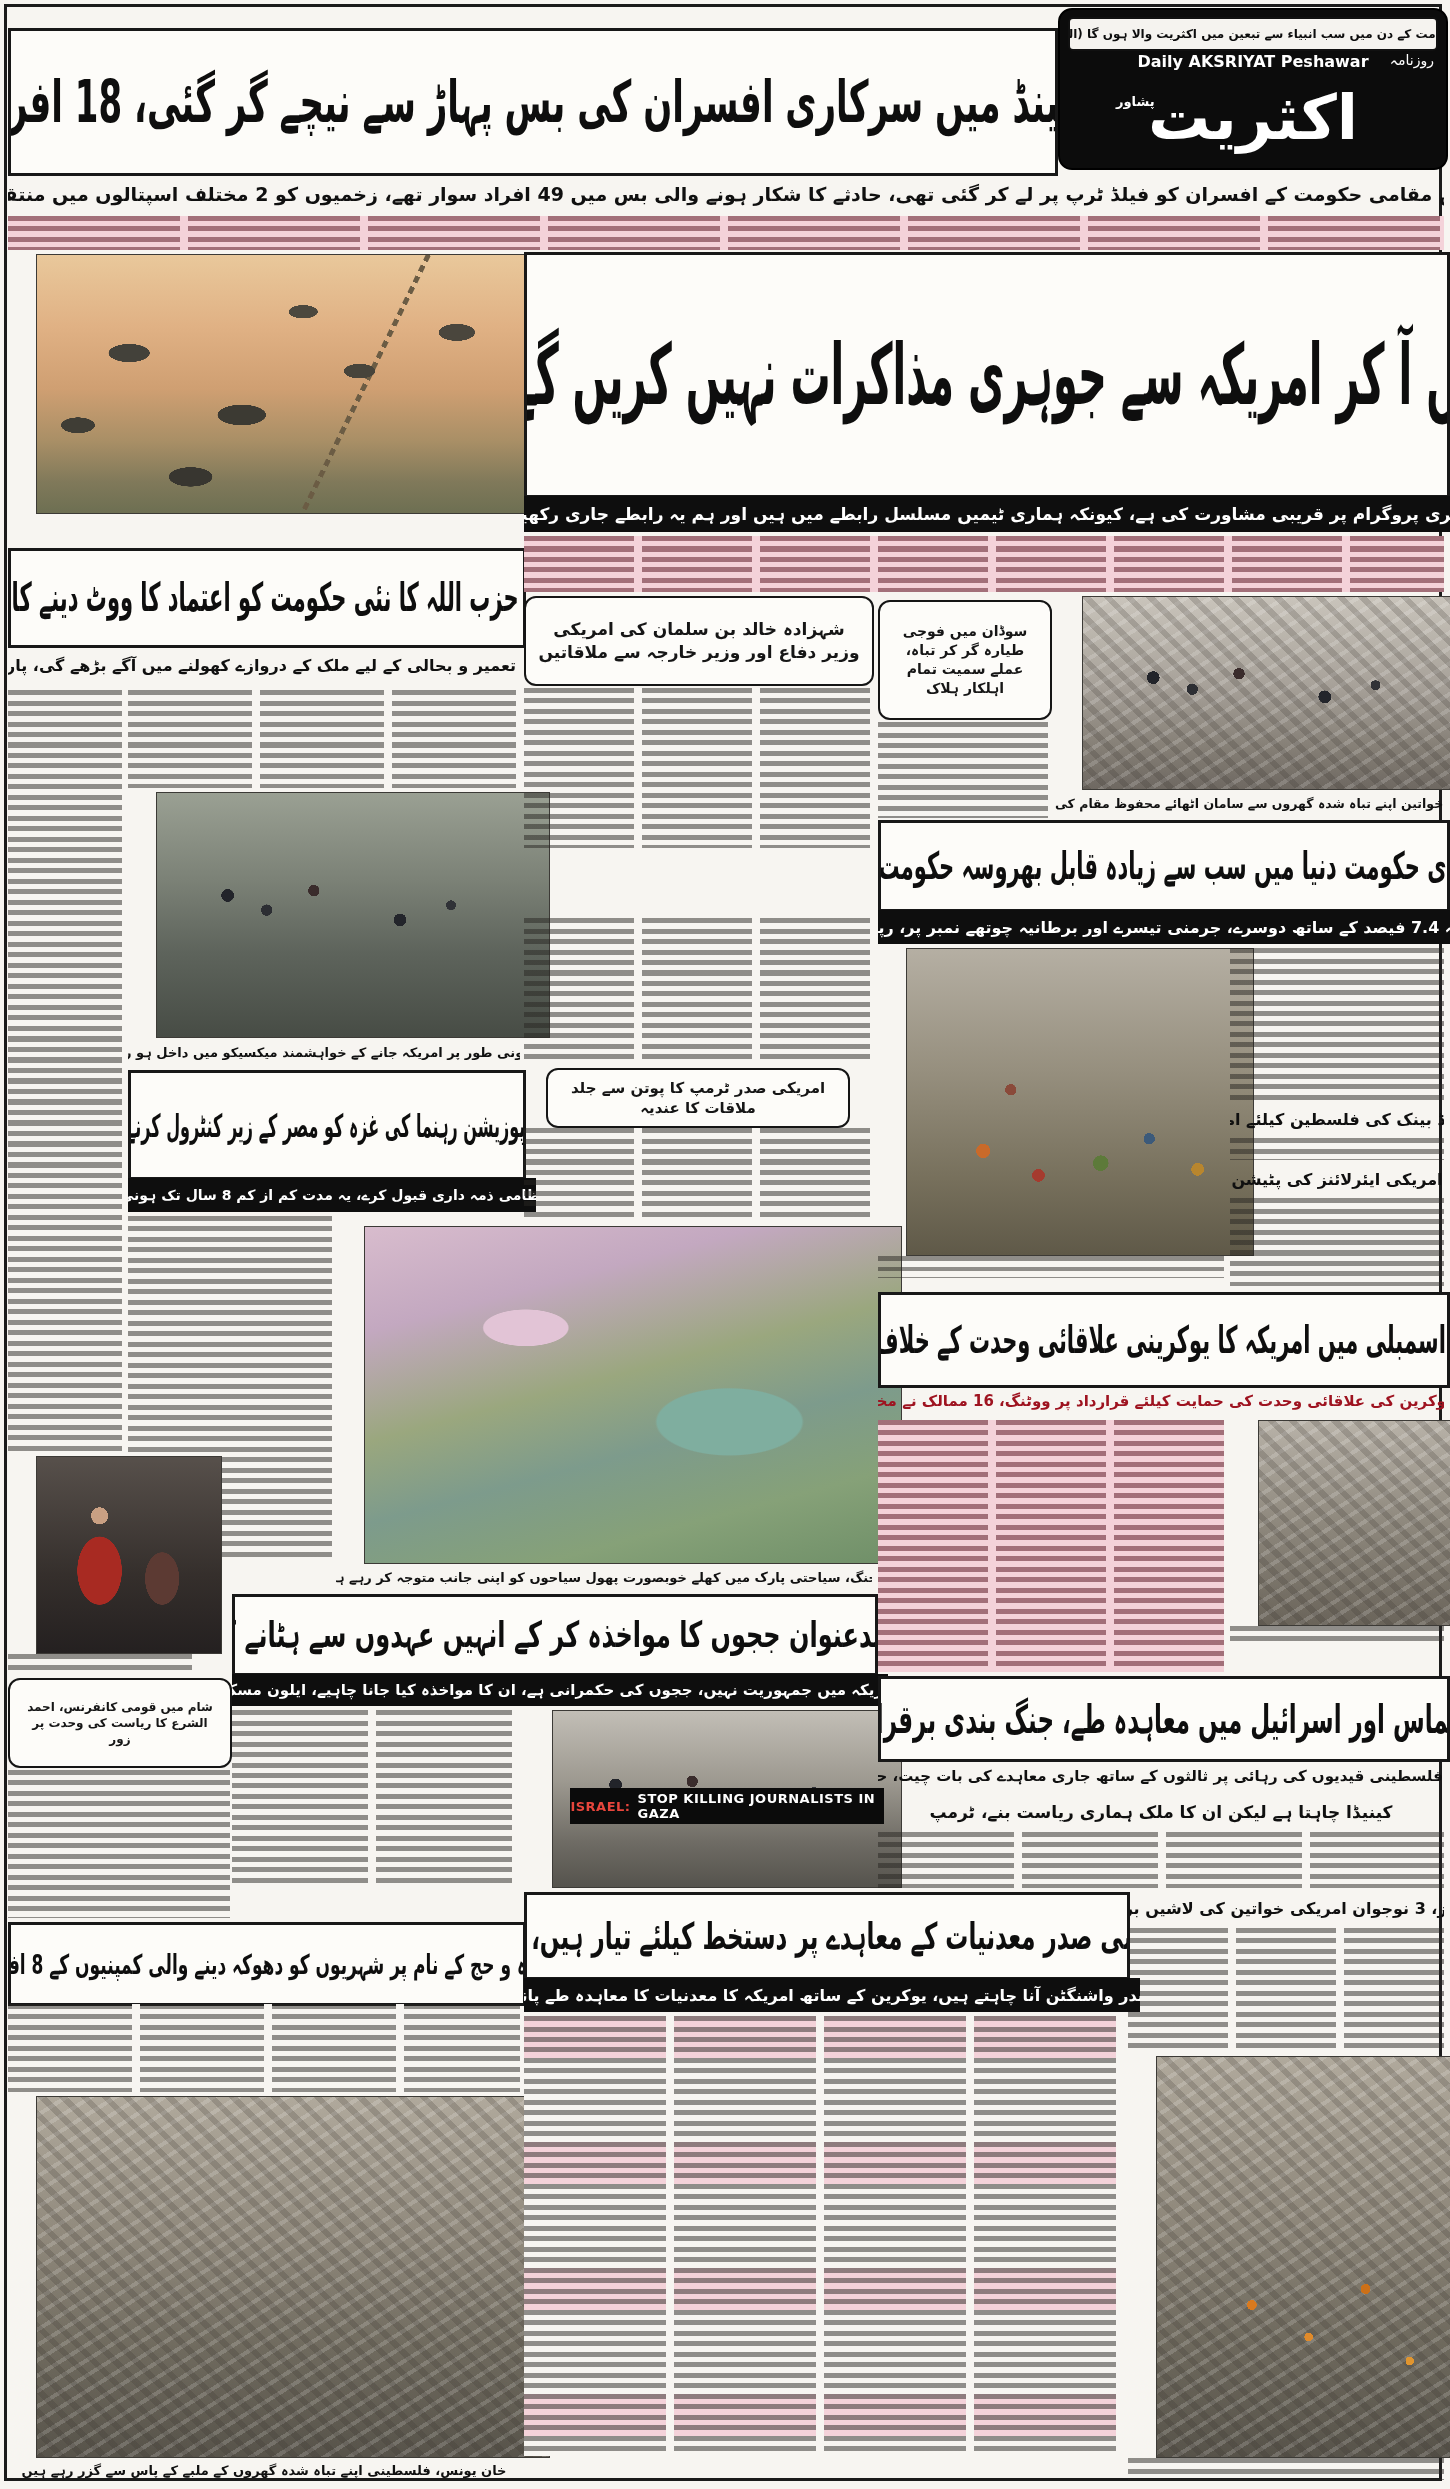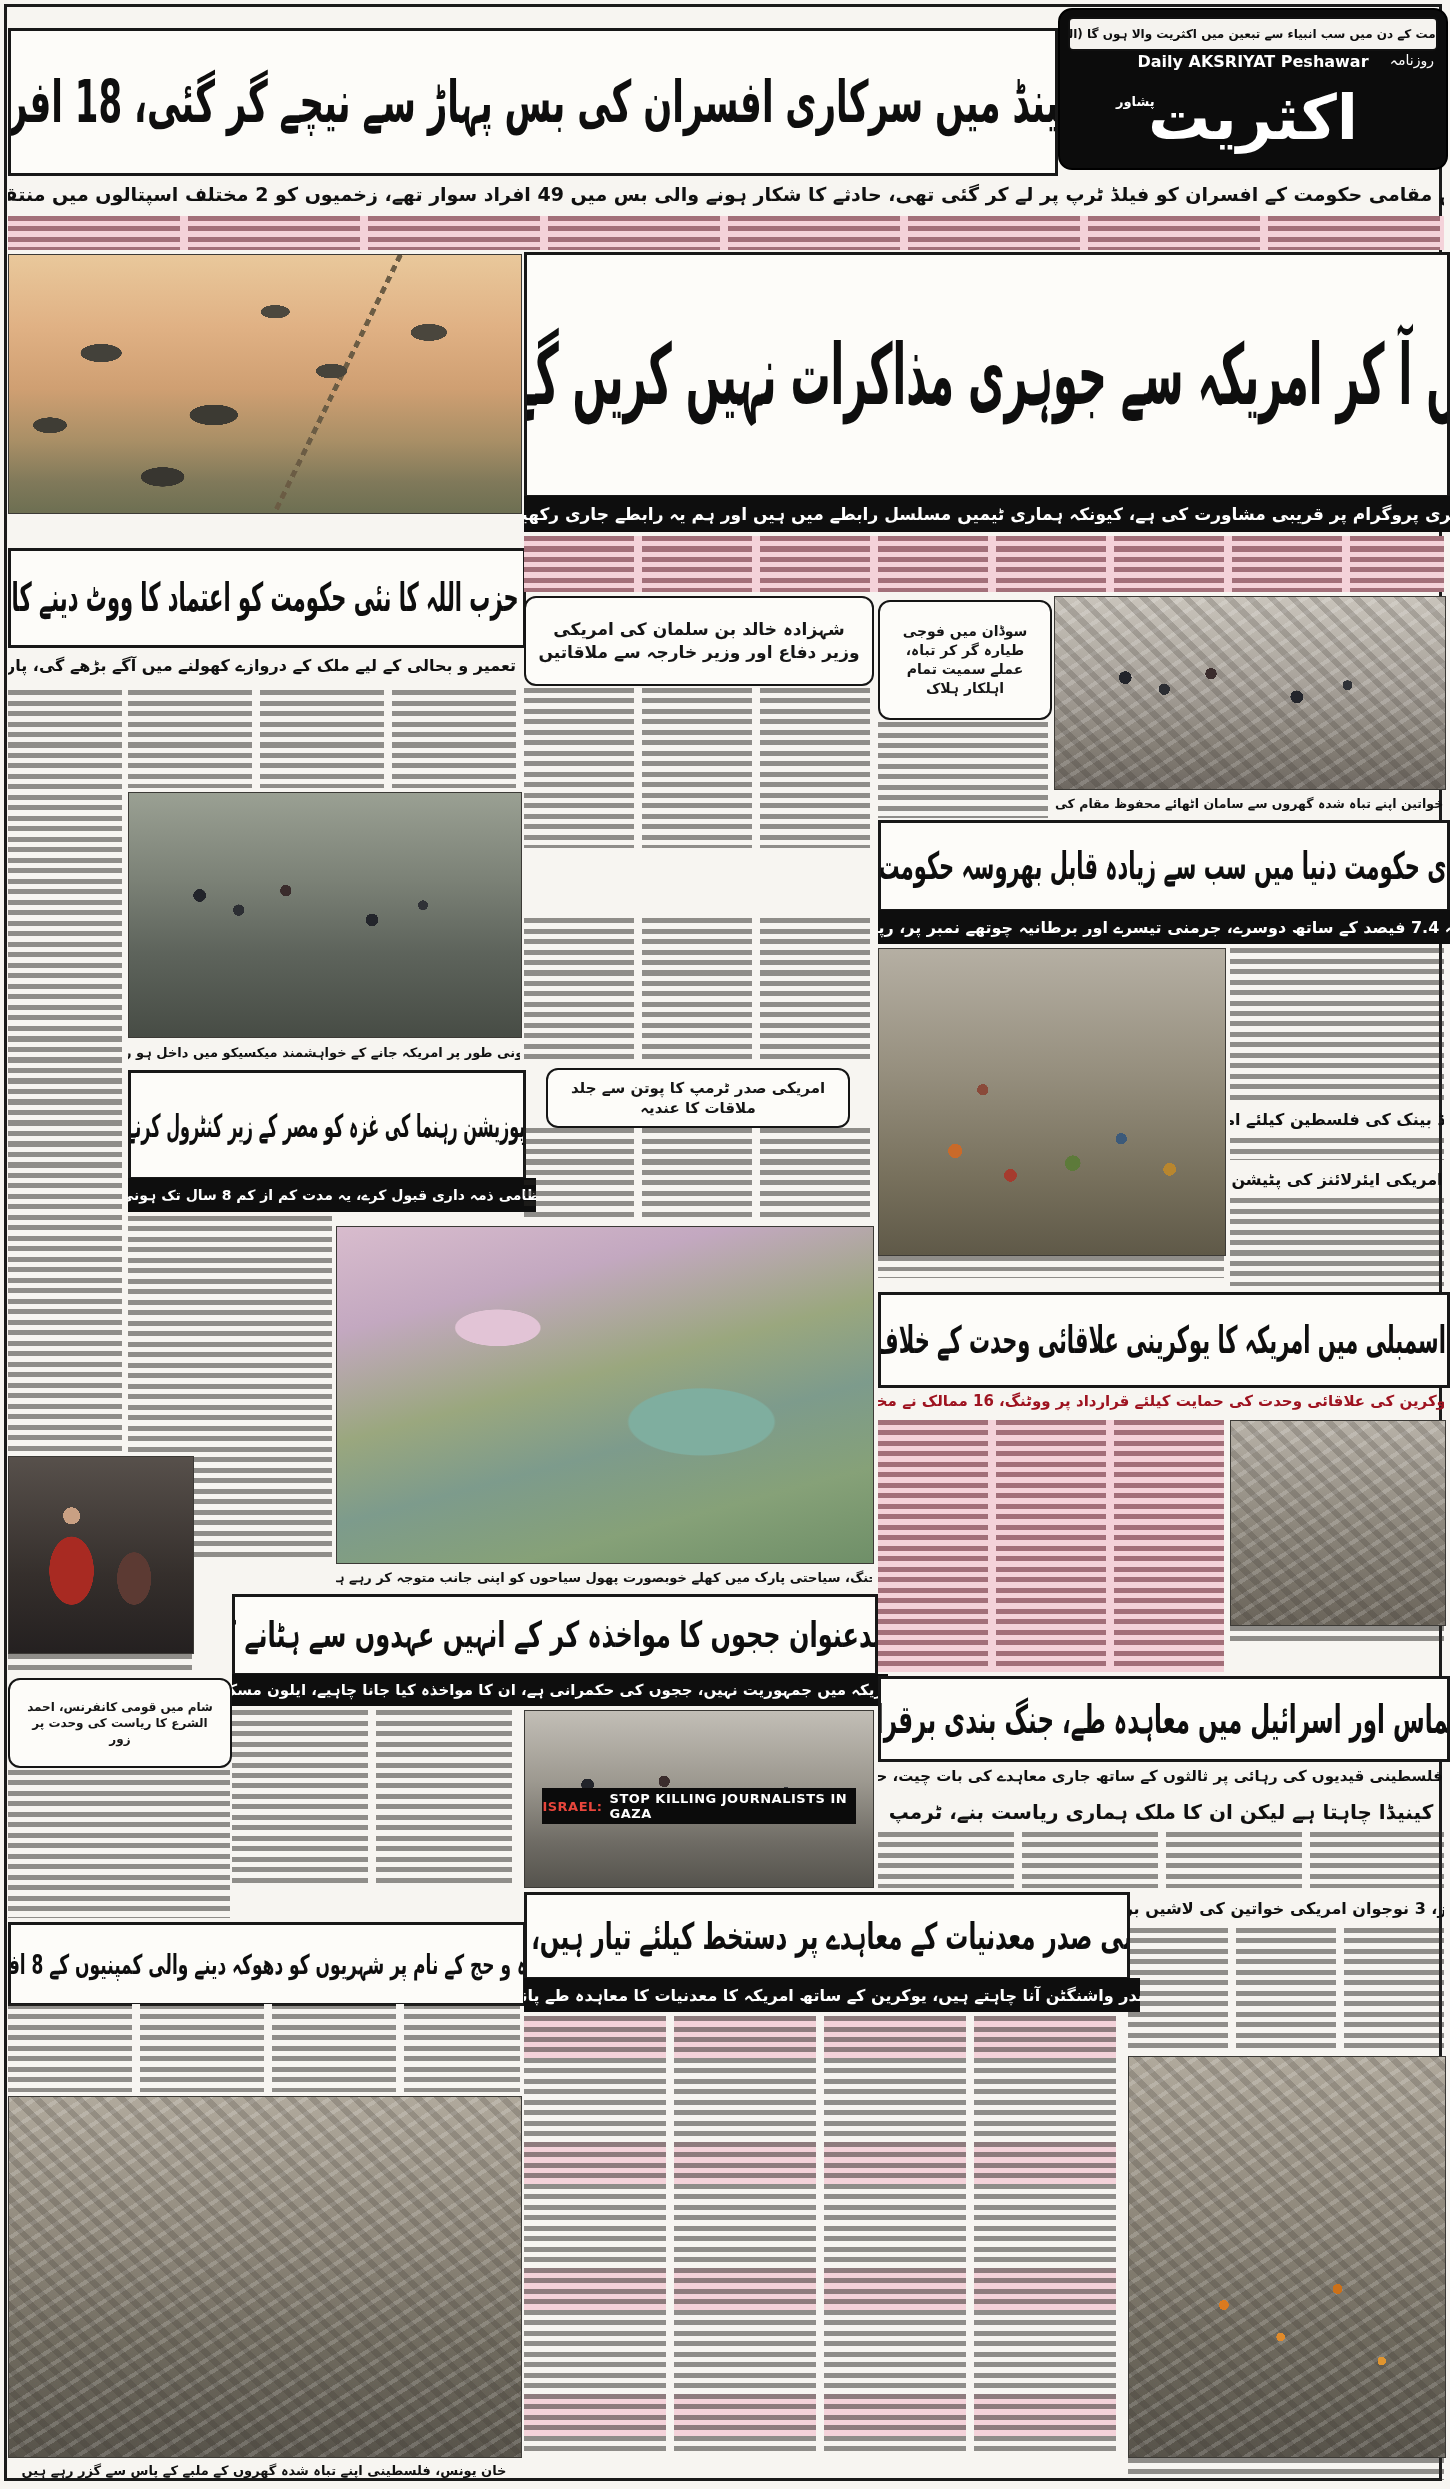--- a/index.html
+++ b/index.html
@@ -32,21 +32,21 @@
         repeating-linear-gradient(to right,transparent 0 142px,#f7f5f1 142px 150px),
         repeating-linear-gradient(to bottom,rgba(40,38,34,.5) 0 5px,transparent 5px 10.5px),
         repeating-linear-gradient(to bottom,#f4d2d9 0 42px,#f7f5f1 42px 126px);}
   
   .mast{background:#0c0c0c;border:2px solid #000;border-radius:14px;}
   .hadith{background:#f5f3ef;border:2px solid #111;border-radius:5px;font-weight:bold;
           direction:rtl;display:flex;align-items:center;justify-content:center;font-size:12px;
           white-space:nowrap;overflow:hidden;color:#0d0d0d;}
   .mt-title{color:#fff;font-weight:bold;text-align:center;direction:rtl;}
   
-  .ph{border:1px solid #3c3a36;overflow:hidden;}
+  .ph{border:1px solid #3c3a36;overflow:hidden;margin-left:28px;}
   .ph-sunset{background:linear-gradient(180deg,#e9c89b 0%,#e0b184 28%,#cf9f72 52%,#a98f66 72%,#80795a 88%,#6d6f52 100%);}
   .boats{position:absolute;inset:0;background-image:
       radial-gradient(ellipse 34px 15px at 18% 38%,#43413a 60%,transparent 61%),
       radial-gradient(ellipse 40px 17px at 40% 62%,#3c3a33 60%,transparent 61%),
       radial-gradient(ellipse 26px 12px at 63% 45%,#47443b 60%,transparent 61%),
       radial-gradient(ellipse 30px 14px at 82% 30%,#4a463d 60%,transparent 61%),
       radial-gradient(ellipse 28px 13px at 8% 66%,#3f3d35 60%,transparent 61%),
       radial-gradient(ellipse 36px 16px at 30% 86%,#383630 60%,transparent 61%),
       radial-gradient(ellipse 24px 11px at 52% 22%,#4c483e 60%,transparent 61%);}
   .pier{position:absolute;top:-4%;right:22%;width:5px;height:120%;
@@ -217,21 +217,21 @@
 
   <div class="abs ph ph-quake" style="left:1230px;top:1420px;width:214px;height:204px;">
     <div class="tex"></div>
   </div>
   <div class="abs greek" style="left:1230px;top:1626px;width:214px;height:20px;"></div>
 
   <div class="abs hbox" style="left:878px;top:1676px;width:566px;height:80px;">
     <span class="h" style="font-size:23px;--sy:1.7;">حماس اور اسرائیل میں معاہدہ طے، جنگ بندی برقرار</span>
   </div>
   <div class="abs bline" style="left:878px;top:1760px;width:566px;height:32px;font-size:15px;">600 سے زائد فلسطینی قیدیوں کی رہائی پر ثالثوں کے ساتھ جاری معاہدے کی بات چیت، حماس ترجمان</div>
-  <div class="abs bline" style="left:878px;top:1796px;width:566px;height:32px;font-size:20px;">کینیڈا چاہتا ہے لیکن ان کا ملک ہماری ریاست بنے، ٹرمپ</div>
+  <div class="abs bline" style="left:878px;top:1796px;width:566px;height:32px;font-size:17px;">کینیڈا چاہتا ہے لیکن ان کا ملک ہماری ریاست بنے، ٹرمپ</div>
   <div class="abs cols" style="left:878px;top:1832px;width:566px;height:56px;--cw:136px;"></div>
 
   <div class="abs bline" style="left:1128px;top:1892px;width:316px;height:32px;font-size:16px;">بیلیز، 3 نوجوان امریکی خواتین کی لاشیں برآمد</div>
   <div class="abs cols" style="left:1128px;top:1928px;width:316px;height:124px;--cw:100px;"></div>
   <div class="abs ph ph-bl" style="left:1128px;top:2056px;width:316px;height:400px;">
     <div class="tex"></div>
     <div class="dots-orange"></div>
   </div>
   <div class="abs greek" style="left:1128px;top:2458px;width:316px;height:22px;"></div>
 

